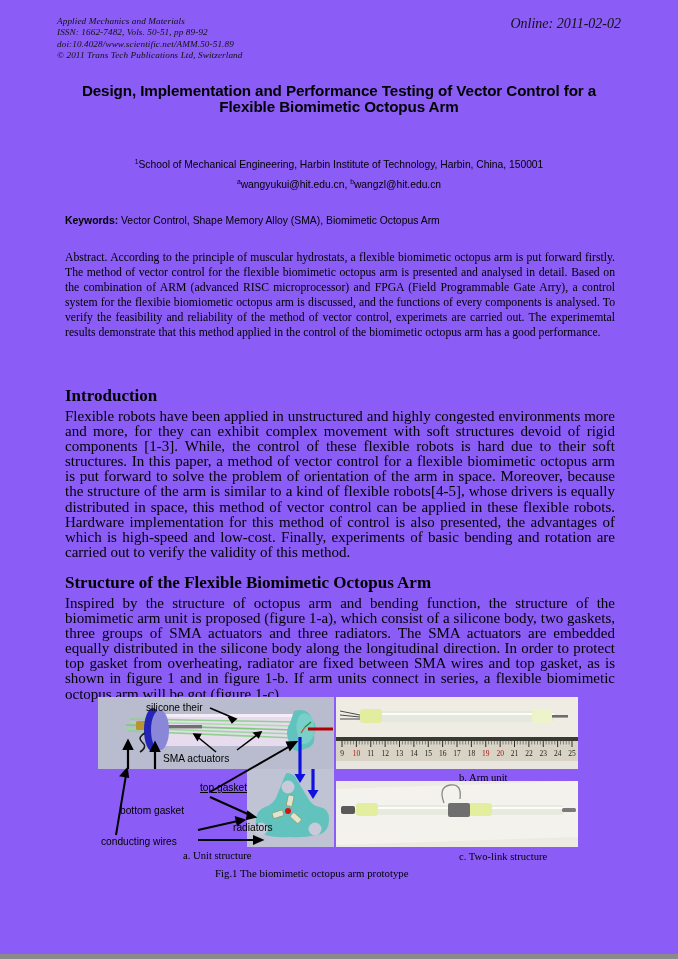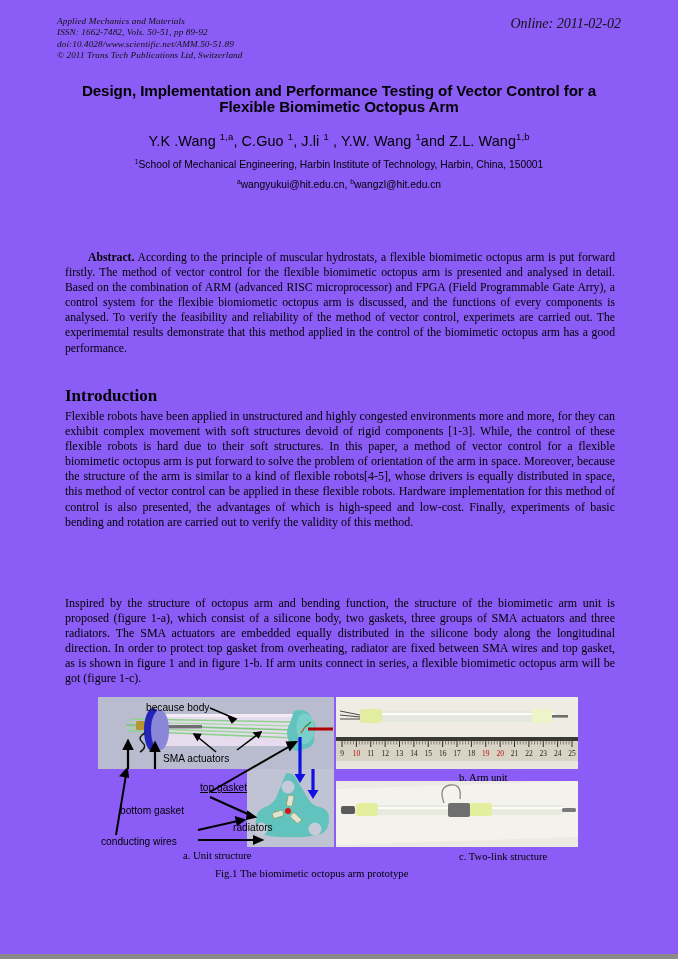--- a/index.html
+++ b/index.html
@@ -100,34 +100,34 @@
 
   .abstract {
     position: absolute;
     top: 250px;
     left: 65px;
     right: 63px;
     font-size: 11.7px;
     line-height: 15.1px;
     text-align: justify;
   }
-  .abstract b { font-weight: bold; margin-left: 23px; }
+  .abstract b { font-weight: normal; }
 
   .sec-head {
     position: absolute;
     left: 65px;
     right: 63px;
     font-weight: bold;
     font-size: 17px;
   }
   .para {
     position: absolute;
     left: 65px;
     right: 63px;
-    font-size: 12px;
+    font-size: 15px;
     line-height: 15.1px;
     text-align: justify;
   }
   #intro-head { top: 386px; }
   #intro-para { top: 409px; }
   #struct-head { top: 573px; }
   #struct-para { top: 596px; }
 
   
   .figure { position: absolute; top: 697px; left: 0; width: 678px; height: 190px; }
@@ -198,41 +198,43 @@
       <div>Applied Mechanics and Materials</div>
       <div>ISSN: 1662-7482, Vols. 50-51, pp 89-92</div>
       <div>doi:10.4028/www.scientific.net/AMM.50-51.89</div>
       <div>© 2011 Trans Tech Publications Ltd, Switzerland</div>
     </div>
     <div class="header-right">Online: 2011-02-02</div>
   </div>
 
   <div class="title">Design, Implementation and Performance Testing of Vector Control for a Flexible Biomimetic Octopus Arm</div>
 
-  <div class="authors">
-    Y.K .Wang <sup>1,a</sup>, C.Guo <sup>1</sup>, J.li <sup>1</sup> , Y.W. Wang <sup>1</sup>and Z.L. Wang<sup>1,b</sup>
-  </div>
 
   <div class="affil">
     <sup>1</sup>School of Mechanical Engineering, Harbin Institute of Technology, Harbin, China, 150001
   </div>
 
   <div class="emails">
     <sup>a</sup>wangyukui@hit.edu.cn, <sup>b</sup>wangzl@hit.edu.cn
   </div>
 
+  <div class="keywords">
+    <b>Keywords:</b>
+    <span>Vector Control, Shape Memory Alloy (SMA), Biomimetic Octopus Arm</span>
+  </div>
 
   <div class="abstract">
     <b>Abstract.</b>
     <span>According to the principle of muscular hydrostats, a flexible biomimetic octopus arm is put forward firstly. The method of vector control for the flexible biomimetic octopus arm is presented and analysed in detail. Based on the combination of ARM (advanced RISC microprocessor) and FPGA (Field Programmable Gate Arry), a control system for the flexibie biomiometic octopus arm is discussed, and the functions of every components is analysed. To verify the feasibility and reliability of the method of vector control, experimets are carried out. The experimemtal results demonstrate that this method applied in the control of the biomimetic octopus arm has a good performance.</span>
   </div>
 
   <div class="sec-head" id="intro-head">Introduction</div>
   <div class="para" id="intro-para">Flexible robots have been applied in unstructured and highly congested environments more and more, for they can exhibit complex movement with soft structures devoid of rigid components [1-3]. While, the control of these flexible robots is hard due to their soft structures. In this paper, a method of vector control for a flexible biomimetic octopus arm is put forward to solve the problem of orientation of the arm in space. Moreover, because the structure of the arm is similar to a kind of flexible robots[4-5], whose drivers is equally distributed in space, this method of vector control can be applied in these flexible robots. Hardware implementation for this method of control is also presented, the advantages of which is high-speed and low-cost. Finally, experiments of basic bending and rotation are carried out to verify the validity of this method.</div>
 
+  <div class="sec-head" id="struct-head">Structure of the Flexible Biomimetic Octopus Arm</div>
   <div class="para" id="struct-para">Inspired by the structure of octopus arm and bending function, the structure of the biomimetic arm unit is proposed (figure 1-a), which consist of a silicone body, two gaskets, three groups of SMA actuators and three radiators. The SMA actuators are embedded equally distributed in the silicone body along the longitudinal direction. In order to protect top gasket from overheating, radiator are fixed between SMA wires and top gasket, as is shown in figure 1 and in figure 1-b. If arm units connect in series, a flexible biomimetic octopus arm will be got (figure 1-c).</div>
 
   <div class="figure">
 
     <div class="panel-a">
       <svg width="236" height="72" viewBox="0 0 236 72">
 
         <rect x="58" y="17" width="140" height="32" fill="#e9dcef" opacity="0.95"></rect>
         <rect x="58" y="17" width="140" height="3" fill="#f4ecf7"></rect>
 
@@ -327,21 +329,21 @@
         <path d="M100 143 L158 143" fill="none"></path>
         <path d="M164 143 l-8 -3.5 l0 7 z"></path>
       </g>
 
       <g stroke="#000" stroke-width="2" fill="#000">
         <path d="M18 138 L28 78" fill="none"></path>
         <path d="M29 72 l-6 6.5 l7 1.2 z"></path>
       </g>
     </svg>
 
-    <div class="fig-label" id="lbl-silicone">because body</div>
+    <div class="fig-label" id="lbl-silicone">silicone their</div>
     <div class="fig-label" id="lbl-sma">SMA actuators</div>
     <div class="fig-label" id="lbl-topgask">top gasket</div>
     <div class="fig-label" id="lbl-botgask">bottom gasket</div>
     <div class="fig-label" id="lbl-radiator">radiators</div>
     <div class="fig-label" id="lbl-wires">conducting wires</div>
 
     <div class="panel-b">
       <svg width="242" height="72" viewBox="0 0 242 72">
         <rect x="0" y="0" width="242" height="40" fill="#efece4"></rect>
 

